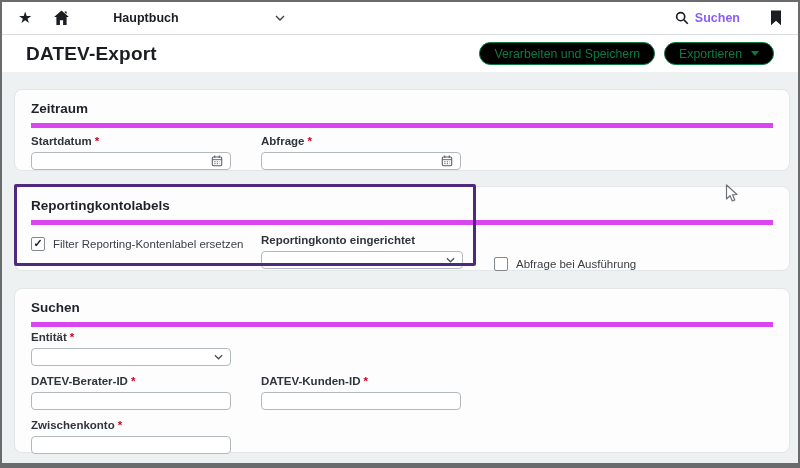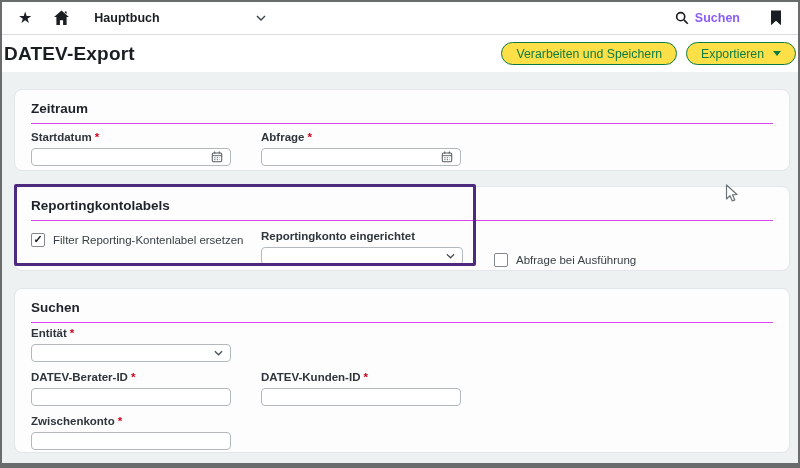--- a/index.html
+++ b/index.html
@@ -8,49 +8,49 @@
 
   .frame { position:relative; width:800px; height:468px;
     border:2px solid #696b6d; border-bottom-width:5px;
     background:#eef1f2; overflow:hidden; }
 
   
   .topbar { height:33px; background:#ffffff; border-bottom:1px solid #d9dddf;
     display:flex; align-items:center; padding:0 16px; }
   .tb-icon { display:flex; align-items:center; justify-content:center; cursor:pointer; }
   .star-glyph { font-size:16px; color:#1a1d21; line-height:1; }
-  .module-selector { margin-left:24px; width:172px; display:flex; align-items:center;
+  .module-selector { margin-left:43px; width:172px; display:flex; align-items:center;
     justify-content:space-between; cursor:pointer; }
   .module-label { font-size:12.5px; font-weight:bold; color:#1a1d21; }
   .home-wrap { margin-left:21px; }
   .tb-spacer { flex:1; }
   .search-wrap { display:flex; align-items:center; gap:6px; cursor:pointer; }
   .search-label { font-size:12.5px; font-weight:bold; color:#8b5cf6; }
   .bookmark-wrap { margin-left:30px; }
 
   
   .page-header { height:37px; background:#ffffff; display:flex; align-items:center;
-    padding:0 2px; }
+    padding:0 24px; }
   .page-title { font-size:19px; font-weight:bold; color:#1a1d21; letter-spacing:.2px; }
   .header-actions { margin-left:auto; display:flex; align-items:center; gap:9px; }
   .pill-btn { display:flex; align-items:center; gap:9px; height:23px; padding:0 14px;
-    border:1.5px solid #0c7b43; border-radius:12px; background:#fde047;
+    border:1.5px solid #0c7b43; border-radius:12px; background:#000000;
     color:#0c7b43; font-size:12.3px; font-family:inherit; cursor:pointer; }
   .caret-down { width:0; height:0; border-left:4px solid transparent;
     border-right:4px solid transparent; border-top:5px solid #0c7b43; }
 
   
   .main { padding:17px 8px 0 12px; background:#eef1f2; }
   .card { background:#fdfdfe; border:1px solid #e2e6e8; border-radius:8px;
     padding:8px 16px 0 16px; position:relative; }
   .card-zeitraum  { height:82px;  margin-bottom:15px; }
   .card-reporting { height:85px;  margin-bottom:17px; }
   .card-filter    { height:165px; }
   .section-title { font-size:13.5px; font-weight:bold; color:#1f2329;
-    padding:3px 0 7px 0; border-bottom:1px solid #d946ef; }
+    padding:3px 0 7px 0; border-bottom:5px solid #d946ef; }
 
   .field-row { display:flex; margin-top:7px; }
   .field-col { width:230px; }
   .field-label { font-size:11.5px; font-weight:bold; color:#2f353a; margin-bottom:5px; }
   .req { color:#d0021b; margin-left:3px; }
 
   .text-input, .date-input, .select-box { width:200px; height:18px; background:#ffffff;
     border:1px solid #b2b9bc; border-radius:4px; display:flex; align-items:center;
     justify-content:flex-end; padding:0 7px; cursor:text; }
   .select-box { cursor:pointer; }

